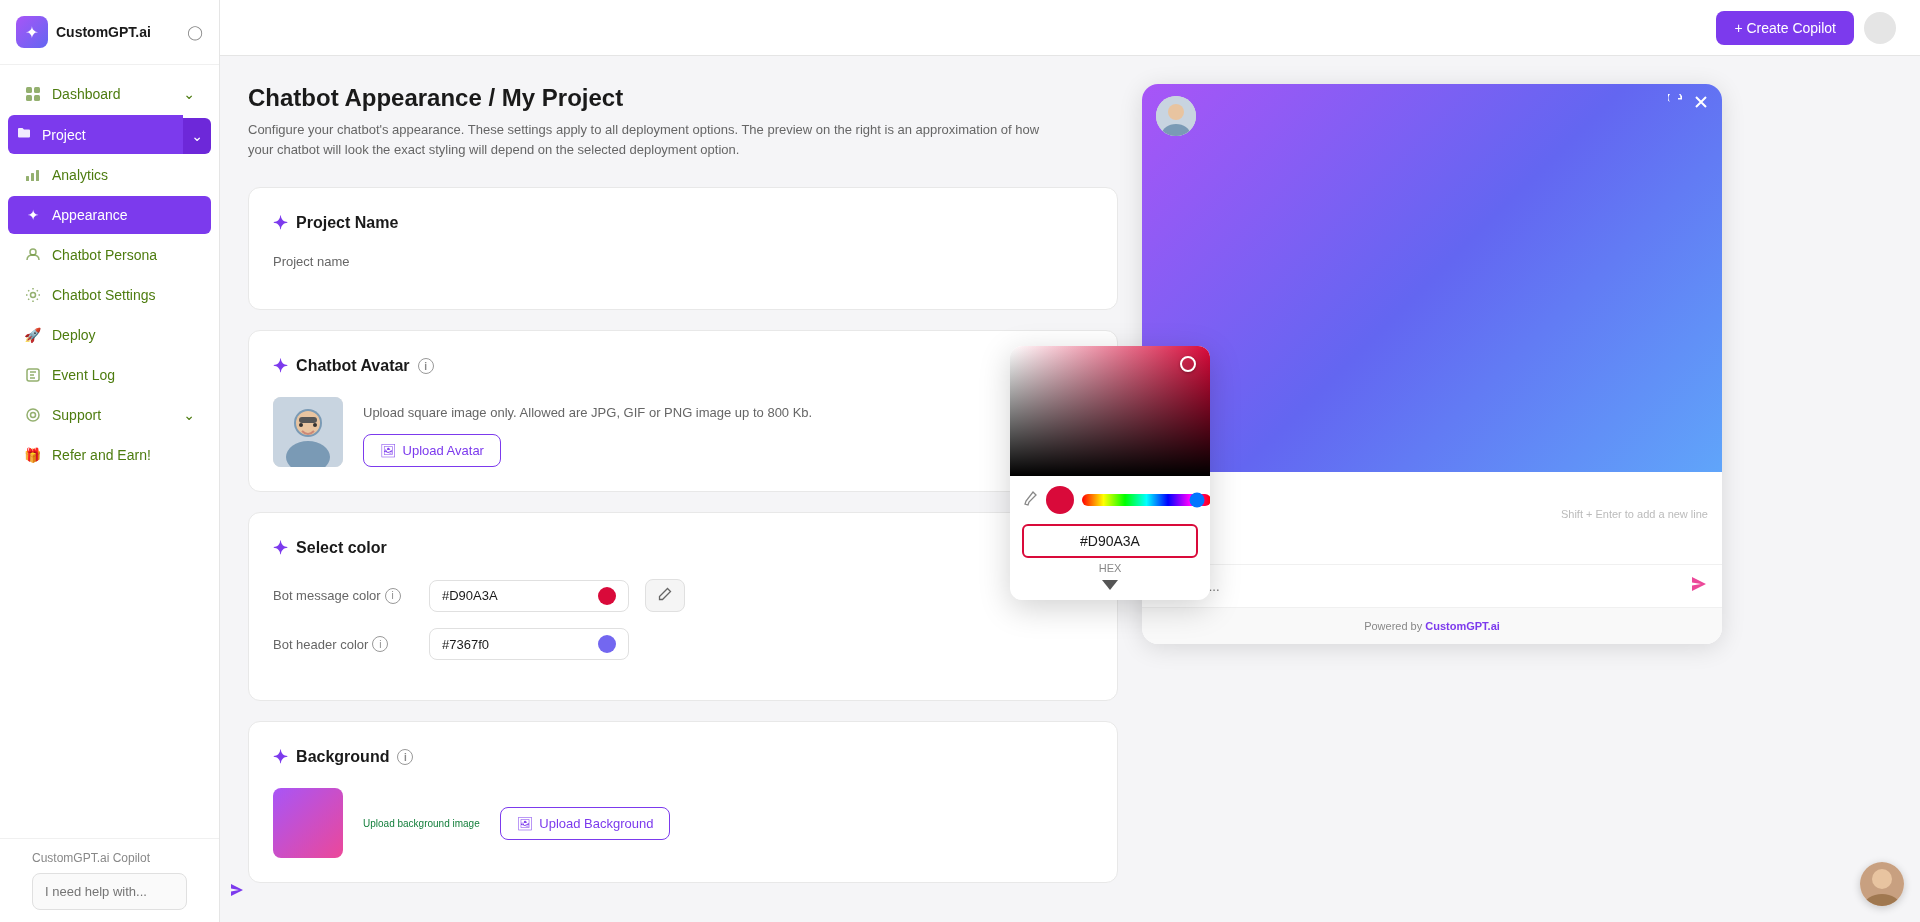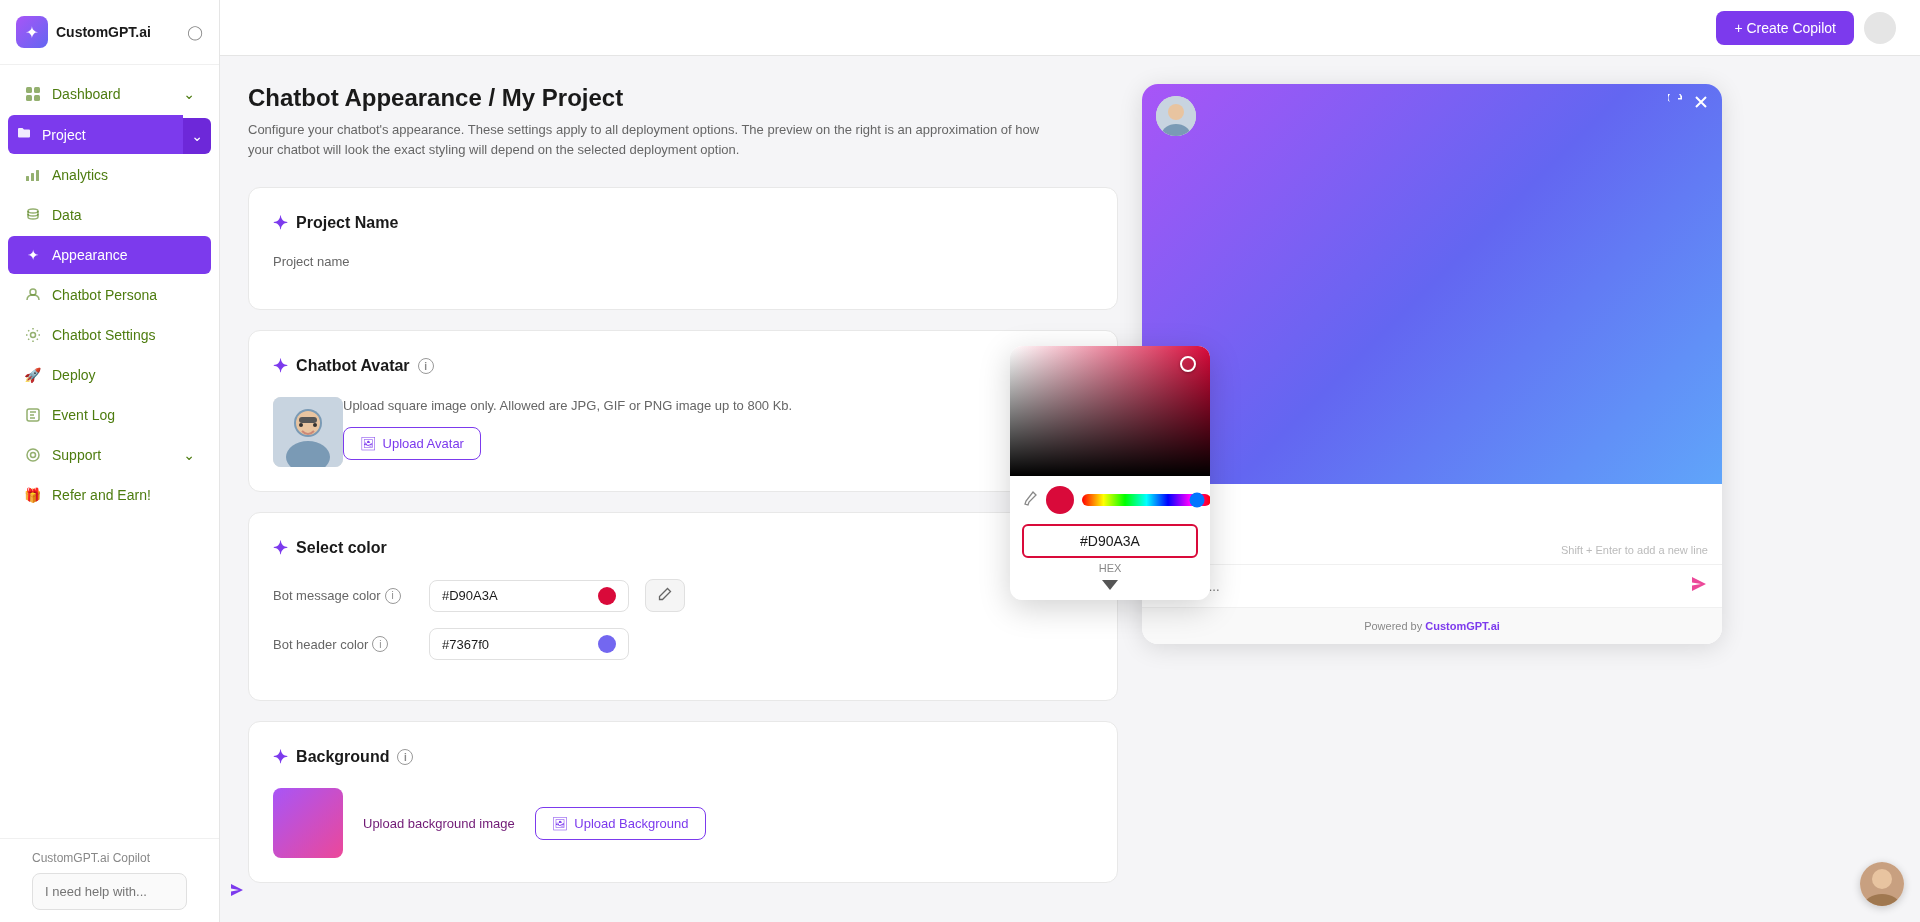--- a/index.html
+++ b/index.html
@@ -40,36 +40,36 @@
 
     .section { background: #fff; border: 1px solid #e8e8e8; border-radius: 12px; padding: 24px; margin-bottom: 20px; }
     .section-title { font-size: 16px; font-weight: 600; color: #1a1a1a; display: flex; align-items: center; gap: 8px; margin-bottom: 20px; }
     .section-icon { color: #7c3aed; font-size: 18px; }
 
     .form-row { display: flex; align-items: center; gap: 16px; margin-bottom: 16px; }
     .form-label { width: 140px; font-size: 13px; color: #666; flex-shrink: 0; display: flex; align-items: center; gap: 4px; }
     .form-input { flex: 1; border: 1px solid #e0e0e0; border-radius: 8px; padding: 9px 14px; font-size: 14px; outline: none; color: #1a1a1a; }
 
     
-    .avatar-content { display: flex; align-items: flex-start; }
+    .avatar-content { display: flex; align-items: flex-end; gap: 20px; }
     .avatar-preview { width: 70px; height: 70px; border-radius: 8px; overflow: hidden; background: #ddd; flex-shrink: 0; }
     .avatar-info { flex: 1; }
     .avatar-desc { font-size: 13px; color: #666; margin-bottom: 12px; line-height: 1.4; }
     .upload-btn { border: 1px solid #7c3aed; color: #7c3aed; background: white; border-radius: 8px; padding: 8px 16px; font-size: 13px; cursor: pointer; display: flex; align-items: center; gap: 6px; }
 
     
     .color-field { display: flex; align-items: center; border: 1px solid #e0e0e0; border-radius: 8px; padding: 6px 12px; gap: 8px; width: 200px; }
     .color-text { font-size: 13px; color: #1a1a1a; flex: 1; }
     .color-dot { width: 18px; height: 18px; border-radius: 50%; flex-shrink: 0; }
     .color-edit-btn { border: 1px solid #e0e0e0; border-radius: 8px; padding: 7px 12px; background: #f5f5f5; cursor: pointer; color: #666; }
 
     
     .bg-content { display: flex; align-items: center; gap: 20px; }
     .bg-preview { width: 70px; height: 70px; border-radius: 8px; background: linear-gradient(135deg, #a855f7, #ec4899); flex-shrink: 0; }
-    .bg-label { font-size: 13px; color: #701a75; }
+    .bg-label { font-size: 10px; color: #15803d; }
 
     
     .color-picker-popup { position: absolute; left: 790px; top: 290px; width: 200px; background: white; border-radius: 12px; box-shadow: 0 8px 32px rgba(0,0,0,0.18); z-index: 100; overflow: hidden; }
     .color-gradient { width: 100%; height: 130px; position: relative; background: linear-gradient(to bottom, transparent, black), linear-gradient(to right, white, #D90A3A); cursor: crosshair; }
     .color-picker-dot { position: absolute; right: 14px; top: 10px; width: 16px; height: 16px; border-radius: 50%; border: 2px solid white; box-shadow: 0 1px 3px rgba(0,0,0,0.3); }
     .color-picker-controls { padding: 10px 12px; }
     .color-picker-row { display: flex; align-items: center; gap: 8px; margin-bottom: 10px; }
     .picker-eyedropper { color: #888; font-size: 16px; cursor: pointer; }
     .picker-color-swatch { width: 28px; height: 28px; border-radius: 50%; background: #D90A3A; flex-shrink: 0; }
     .hue-slider { flex: 1; height: 12px; border-radius: 6px; background: linear-gradient(to right, red, yellow, lime, cyan, blue, magenta, red); cursor: pointer; appearance: none; border: none; outline: none; }
@@ -79,21 +79,21 @@
     .picker-arrow { display: flex; justify-content: center; margin-top: 2px; }
     .picker-arrow-up { width: 0; height: 0; border-left: 8px solid transparent; border-right: 8px solid transparent; border-top: 10px solid #555; }
 
     
     .right-panel { width: 580px; flex-shrink: 0; }
     .chatbot-preview { background: white; border-radius: 16px; overflow: hidden; box-shadow: 0 4px 24px rgba(0,0,0,0.12); height: 560px; display: flex; flex-direction: column; position: relative; }
     .chatbot-preview-header { background: linear-gradient(135deg, #a855f7 0%, #6366f1 50%, #60a5fa 100%); padding: 0; position: relative; height: 400px; display: flex; flex-direction: column; }
     .preview-topbar { display: flex; align-items: center; justify-content: flex-end; padding: 10px 14px; gap: 10px; }
     .preview-topbar-btn { color: white; cursor: pointer; font-size: 16px; background: none; border: none; }
     .preview-avatar-corner { position: absolute; top: 12px; left: 14px; width: 40px; height: 40px; border-radius: 50%; overflow: hidden; background: #ddd; }
-    .preview-chat-area { flex: 1; background: white; display: flex; flex-direction: column; }
+    .preview-chat-area { flex: 1; background: white; display: flex; flex-direction: column; gap: 36px; }
     .preview-input-area { border-top: 1px solid #f0f0f0; padding: 10px 14px; display: flex; align-items: center; gap: 8px; }
     .preview-input { flex: 1; border: none; outline: none; font-size: 13px; color: #ccc; }
     .preview-send { color: #ec4899; cursor: pointer; font-size: 16px; }
     .preview-hint { font-size: 11px; color: #bbb; text-align: right; padding: 0 14px 8px; }
     .preview-footer { background: #f9f9f9; padding: 12px 14px; text-align: center; font-size: 11px; color: #888; border-top: 1px solid #f0f0f0; }
     .preview-footer strong { color: #7c3aed; }
 
     
     .floating-avatar { position: fixed; bottom: 16px; right: 16px; width: 44px; height: 44px; border-radius: 50%; overflow: hidden; box-shadow: 0 2px 8px rgba(0,0,0,0.2); }
 
@@ -139,30 +139,20 @@
       <span class="nav-icon">
         <svg width="16" height="16" viewBox="0 0 16 16" fill="none">
             <rect x="1" y="9" width="3" height="5" rx="0.5" fill="currentColor" opacity="0.6"></rect>
             <rect x="6" y="6" width="3" height="8" rx="0.5" fill="currentColor" opacity="0.6"></rect>
             <rect x="11" y="3" width="3" height="11" rx="0.5" fill="currentColor" opacity="0.6"></rect>
           </svg>
       </span>
       <span>Analytics</span>
     </div>
 
-    <div class="nav-item">
-      <span class="nav-icon">
-        <svg width="16" height="16" viewBox="0 0 16 16" fill="none">
-            <ellipse cx="8" cy="4" rx="5" ry="2" stroke="currentColor" stroke-width="1.5" fill="none" opacity="0.6"></ellipse>
-            <path d="M3 4v3c0 1.1 2.24 2 5 2s5-.9 5-2V4" stroke="currentColor" stroke-width="1.5" fill="none" opacity="0.6"></path>
-            <path d="M3 7v3c0 1.1 2.24 2 5 2s5-.9 5-2V7" stroke="currentColor" stroke-width="1.5" fill="none" opacity="0.6"></path>
-          </svg>
-      </span>
-      <span>Data</span>
-    </div>
 
 
     <div class="nav-item active">
       <span class="nav-icon">✦</span>
       <span>Appearance</span>
     </div>
 
     <div class="nav-item">
       <span class="nav-icon">
         <svg width="16" height="16" viewBox="0 0 16 16" fill="none">

